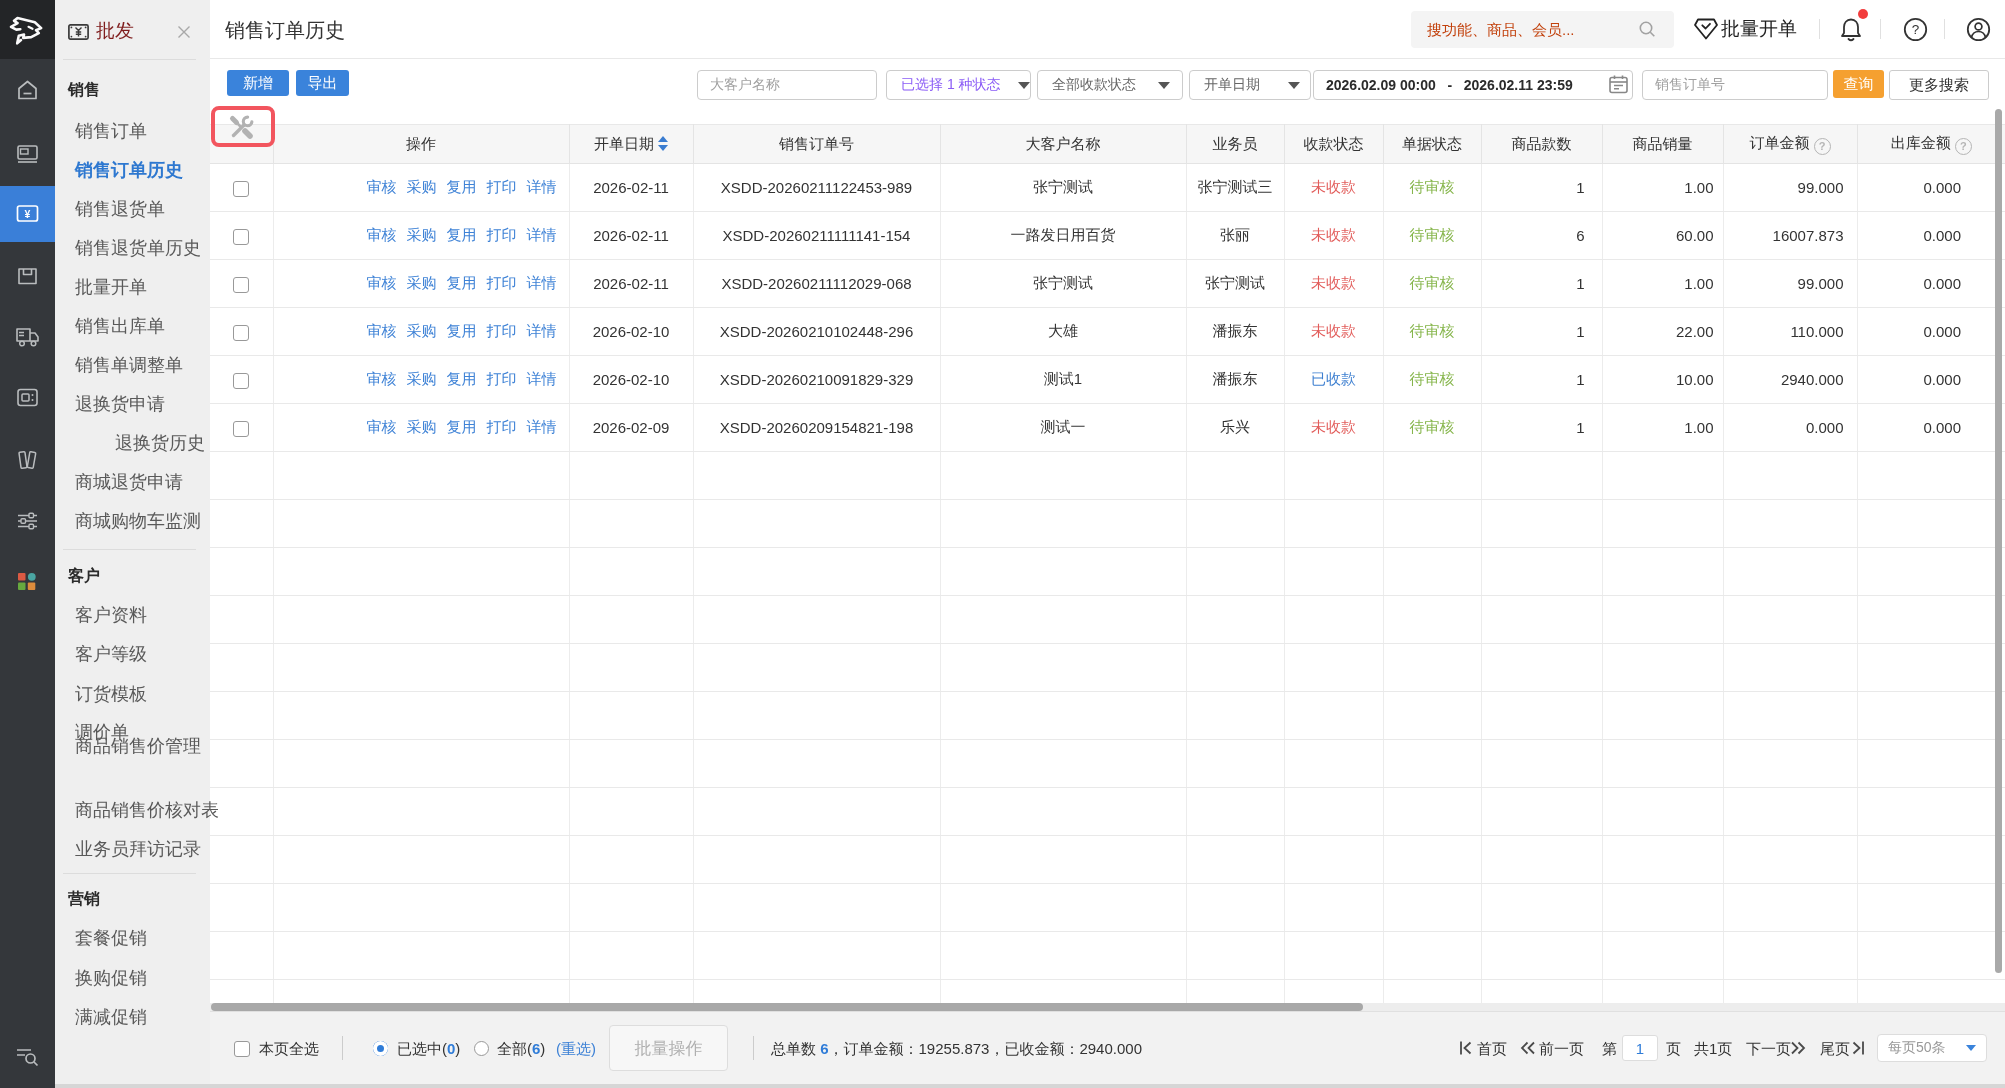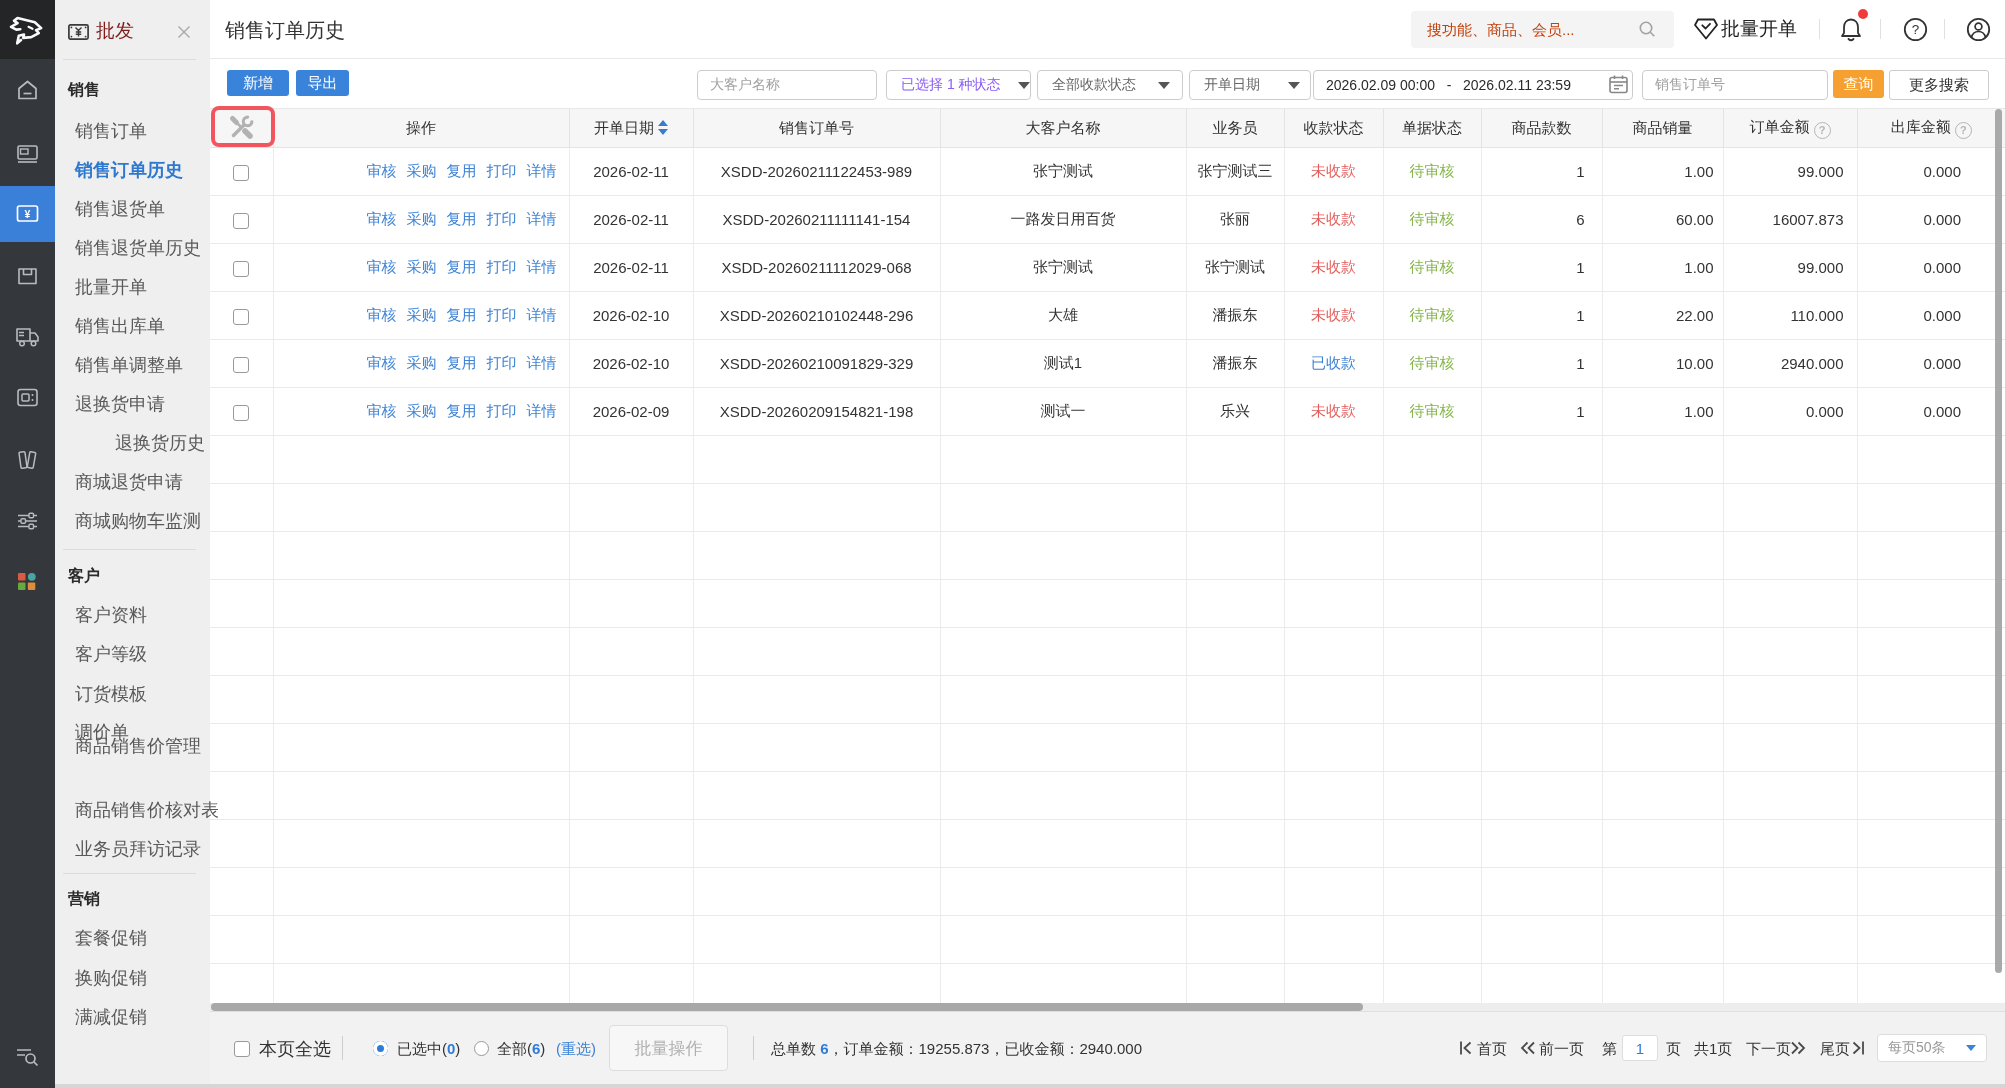--- a/index.html
+++ b/index.html
@@ -21,21 +21,21 @@
 #title{left:225px;top:30px;font-size:20px;color:#333;}
 #searchpill{left:1411px;top:11px;width:263px;height:37px;background:#f4f4f4;border-radius:4px;}
 .sep{width:1px;height:20px;background:#e0e0e0;top:19px;}
 
 .btn-blue{background:#3a83db;color:#fff;border-radius:3px;font-size:15px;
   display:flex;align-items:center;justify-content:center;top:70px;height:26px;}
 .fbox{top:70px;height:30px;white-space:nowrap;font-size:14px;border:1px solid #ccc;border-radius:4px;background:#fff;display:flex;align-items:center;box-sizing:border-box;}
 .caret{width:0;height:0;border-left:6px solid transparent;border-right:6px solid transparent;
   border-top:7px solid #555;}
 
-#tblwrap{left:210px;top:108px;width:1795px;height:895px;overflow:hidden;}
+#tblwrap{left:210px;top:124px;width:1795px;height:895px;overflow:hidden;}
 table{border-collapse:collapse;table-layout:fixed;width:1795px;}
 td,th{padding:0;font-size:15px;font-weight:400;border-right:1px solid #ececec;
   border-bottom:1px solid #e9e9e9;overflow:hidden;white-space:nowrap;}
 td:last-child,th:last-child{border-right:none;}
 thead th{height:38px;background:#f6f6f6;border-top:1px solid #e8e8e8;border-bottom:1px solid #e4e4e4;border-right:1px solid #e4e4e4;color:#333;}
 thead th:last-child{border-right:none;}
 tbody td{height:47px;text-align:center;color:#333;}
 .num{text-align:right;padding-right:14px;}
 tbody td:nth-child(9){padding-right:17px;}
 tbody td:nth-child(10){padding-right:9px;}
@@ -74,21 +74,21 @@
 <div class="abs sep" style="left:1819px;"></div>
 <div class="abs sep" style="left:1880px;"></div>
 <div class="abs sep" style="left:1944px;"></div>
 
 <div class="abs btn-blue" style="left:227px;width:62px;">新增</div>
 <div class="abs btn-blue" style="left:296px;width:53px;">导出</div>
 <div class="abs fbox" style="left:697px;width:180px;color:#a0a0a0;padding-left:12px;">大客户名称</div>
 <div class="abs fbox" style="left:886px;width:145px;color:#8b5cf6;padding-left:14px;justify-content:space-between;">已选择 1 种状态<span class="caret"></span></div>
 <div class="abs fbox" style="left:1037px;width:146px;color:#666;padding-left:14px;justify-content:space-between;padding-right:12px;">全部收款状态<span class="caret"></span></div>
 <div class="abs fbox" style="left:1189px;width:122px;color:#666;padding-left:14px;justify-content:space-between;padding-right:10px;">开单日期<span class="caret"></span></div>
-<div class="abs fbox" style="left:1313px;width:320px;color:#2b2b2b;padding-left:12px;font-weight:400;" id="datebox">2026.02.09 00:00&nbsp;&nbsp;&nbsp;-&nbsp;&nbsp;&nbsp;2026.02.11 23:59</div>
+<div class="abs fbox" style="left:1313px;width:320px;color:#2b2b2b;padding-left:12px;font-weight:700;" id="datebox">2026.02.09 00:00&nbsp;&nbsp;&nbsp;-&nbsp;&nbsp;&nbsp;2026.02.11 23:59</div>
 <div class="abs fbox" style="left:1642px;width:186px;color:#a0a0a0;padding-left:12px;">销售订单号</div>
 <div class="abs" style="left:1833px;top:70px;width:51px;height:28px;background:#f5a030;border-radius:3px;color:#fff;font-size:15px;display:flex;align-items:center;justify-content:center;">查询</div>
 <div class="abs" style="left:1889px;top:70px;width:100px;height:30px;background:#fff;border:1px solid #ccc;border-radius:3px;color:#333;font-size:15px;display:flex;align-items:center;justify-content:center;box-sizing:border-box;">更多搜索</div>
 
 <div id="tblwrap" class="abs">
 <table>
 <colgroup>
         <col style="width:63px">
         <col style="width:296px">
         <col style="width:124px">
@@ -373,21 +373,21 @@
         </tr>
 </tbody>
 </table>
 </div>
 <div id="sbtrack" class="abs"></div>
 <div class="abs" style="left:1995px;top:109px;width:7px;height:864px;background:#a9a9a9;border-radius:4px;"></div>
 <div id="sbthumb" class="abs"></div>
 <div id="footer" class="abs"></div>
 
 <span class="abs cb" style="left:234px;top:1041px;"></span>
-<div class="abs txt vc" style="left:259px;top:1049px;font-size:18px;">本页全选</div>
+<div class="abs txt vc" style="left:259px;top:1049px;font-size:15px;">本页全选</div>
 <div class="abs fsep" style="left:342px;"></div>
 <span class="abs" style="left:373px;top:1041px;width:15px;height:15px;border-radius:50%;background:#2f7cd8;box-shadow:inset 0 0 0 4px #fff,inset 0 0 0 8px #2f7cd8;"></span>
 <div class="abs txt vc" style="left:397px;top:1049px;font-size:15px;">已选中(<b style="color:#2f7cd8;">0</b>)</div>
 <span class="abs" style="left:474px;top:1041px;width:13px;height:13px;border-radius:50%;background:#fff;border:1px solid #999;"></span>
 <div class="abs txt vc" style="left:497px;top:1049px;font-size:15px;">全部(<b style="color:#2f7cd8;">6</b>)</div>
 <div class="abs txt vc" style="left:556px;top:1049px;font-size:15px;color:#3e82d6;">(重选)</div>
 <div class="abs" style="left:609px;top:1025px;width:119px;height:46px;background:#f7f7f7;border:1px solid #ddd;border-radius:4px;box-sizing:border-box;color:#b0b0b0;font-size:17px;display:flex;align-items:center;justify-content:center;">批量操作</div>
 <div class="abs fsep" style="left:753px;"></div>
 <div class="abs txt vc" style="left:771px;top:1049px;font-size:15px;">总单数 <b style="color:#2f7cd8;">6</b>，订单金额：19255.873，已收金额：2940.000</div>
 

